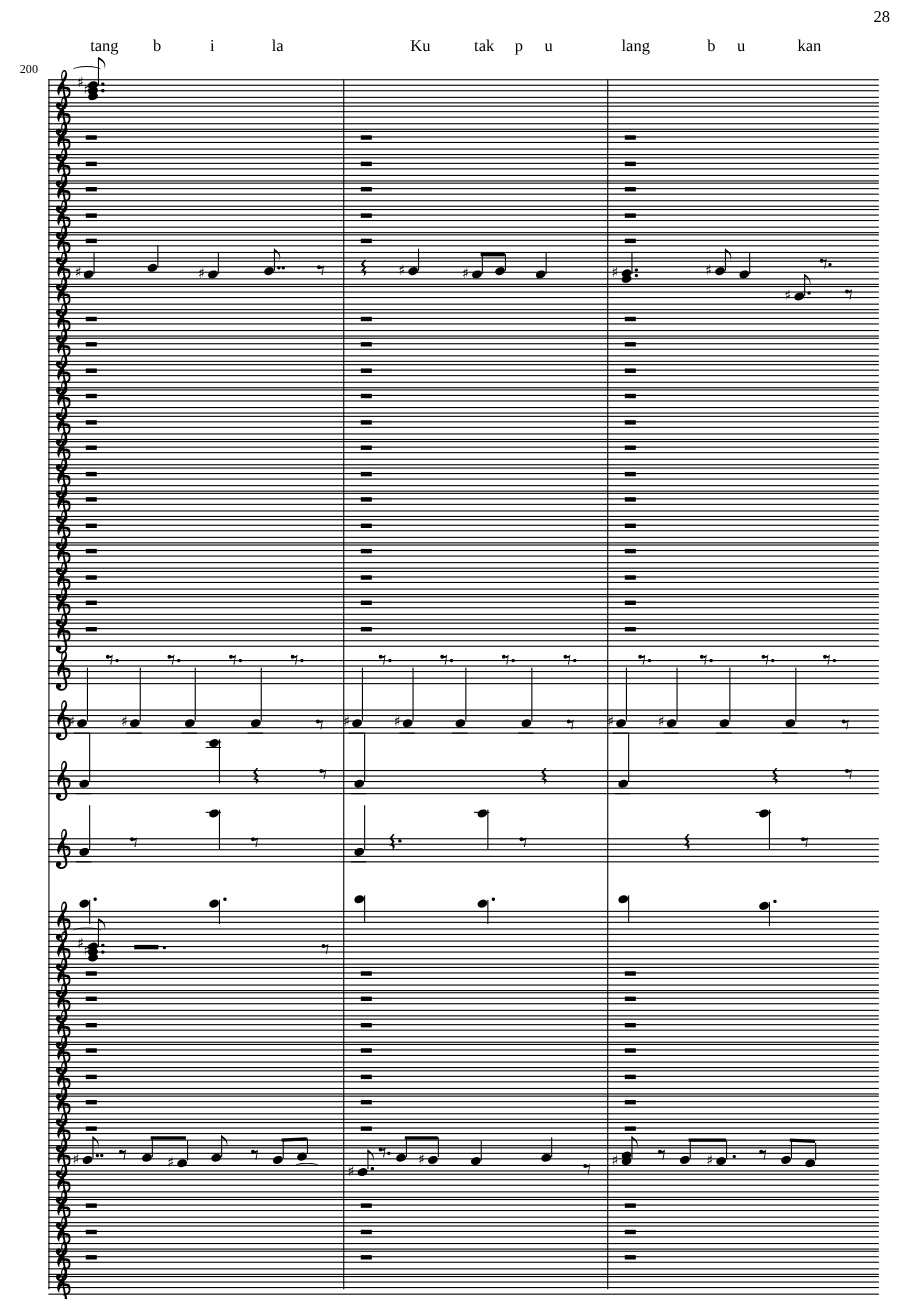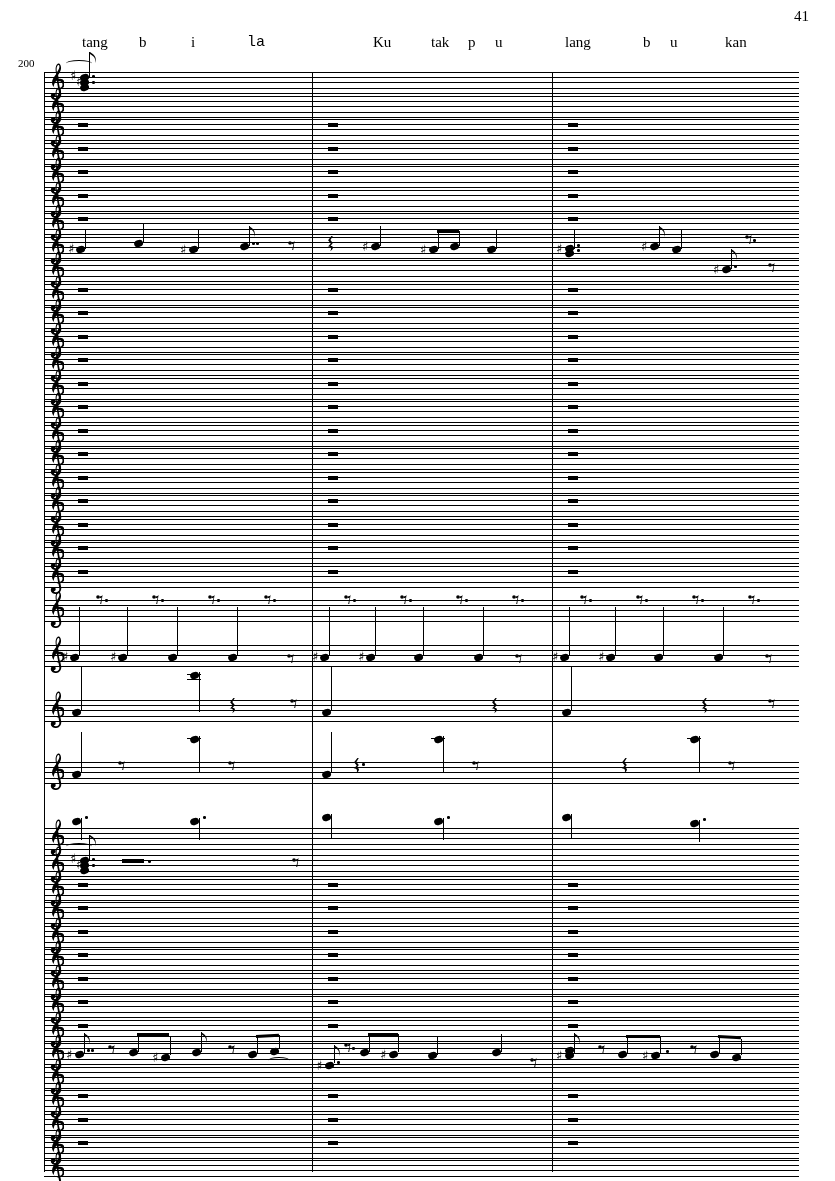--- a/index.html
+++ b/index.html
@@ -31,28 +31,28 @@
   .rest{position:absolute;font-family:"DejaVu Sans",sans-serif;font-size:14px;line-height:1;}
   .qrest{position:absolute;font-family:"DejaVu Sans",sans-serif;font-size:17px;line-height:1;}
   .ledger{position:absolute;height:1px;background:#000;}
   .tie{position:absolute;border-top:1.2px solid #000;border-radius:50%;height:6px;}
 </style>
 </head>
 <body>
 
 <div id="sheet">
 
-  <div class="page-number">41</div>
+  <div class="page-number">28</div>
   <div class="measure-number" style="left:18px;top:57px;">200</div>
 
   <div>
     <div class="lyric" style="left:82px;top:34px;">tang</div>
     <div class="lyric" style="left:139px;top:34px;">b</div>
     <div class="lyric" style="left:191px;top:34px;">i</div>
-    <div class="lyric" style="left:247px;top:34px;font-family:Liberation Mono, monospace;">la</div>
+    <div class="lyric" style="left:247px;top:34px;">la</div>
     <div class="lyric" style="left:373px;top:34px;">Ku</div>
     <div class="lyric" style="left:431px;top:34px;">tak</div>
     <div class="lyric" style="left:468px;top:34px;">p</div>
     <div class="lyric" style="left:495px;top:34px;">u</div>
     <div class="lyric" style="left:565px;top:34px;">lang</div>
     <div class="lyric" style="left:643px;top:34px;">b</div>
     <div class="lyric" style="left:670px;top:34px;">u</div>
     <div class="lyric" style="left:725px;top:34px;">kan</div>
   </div>
 

